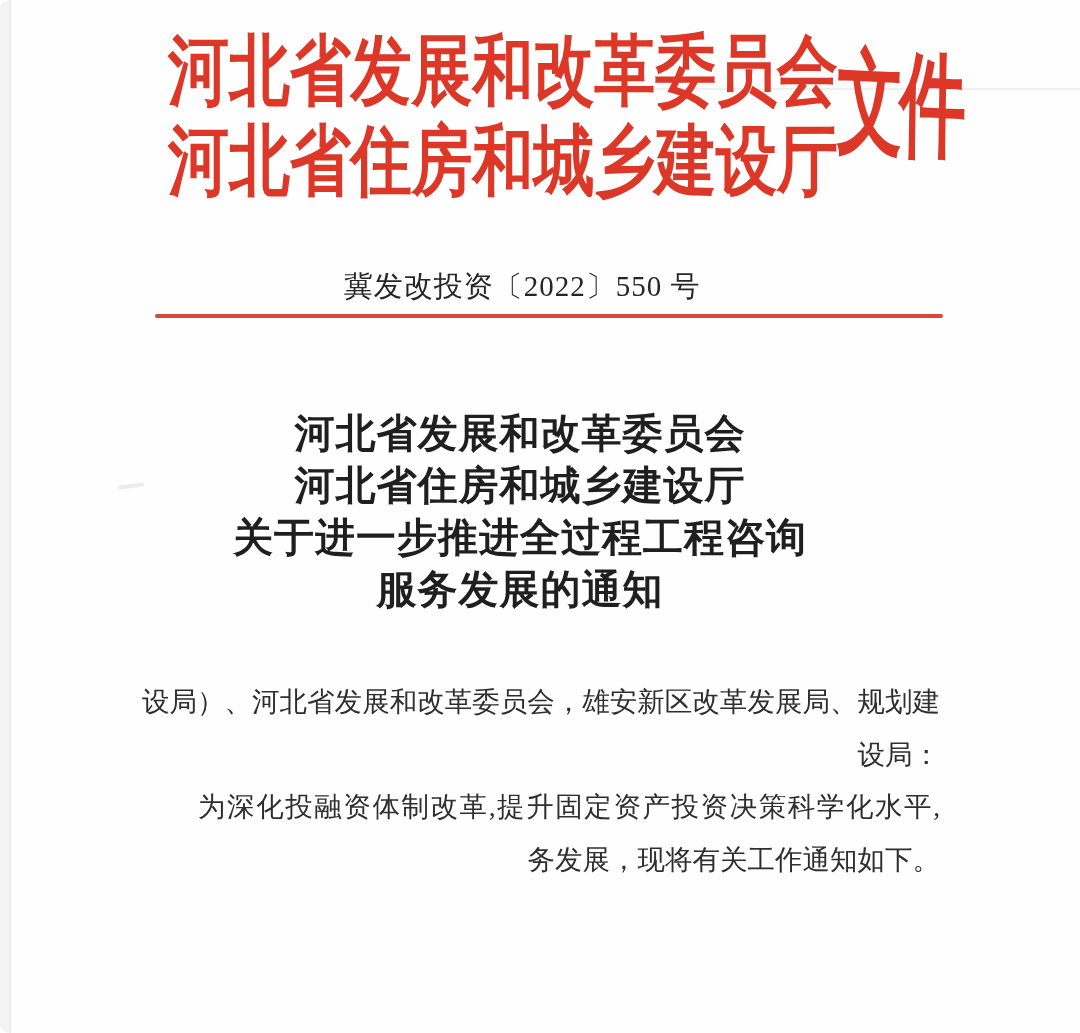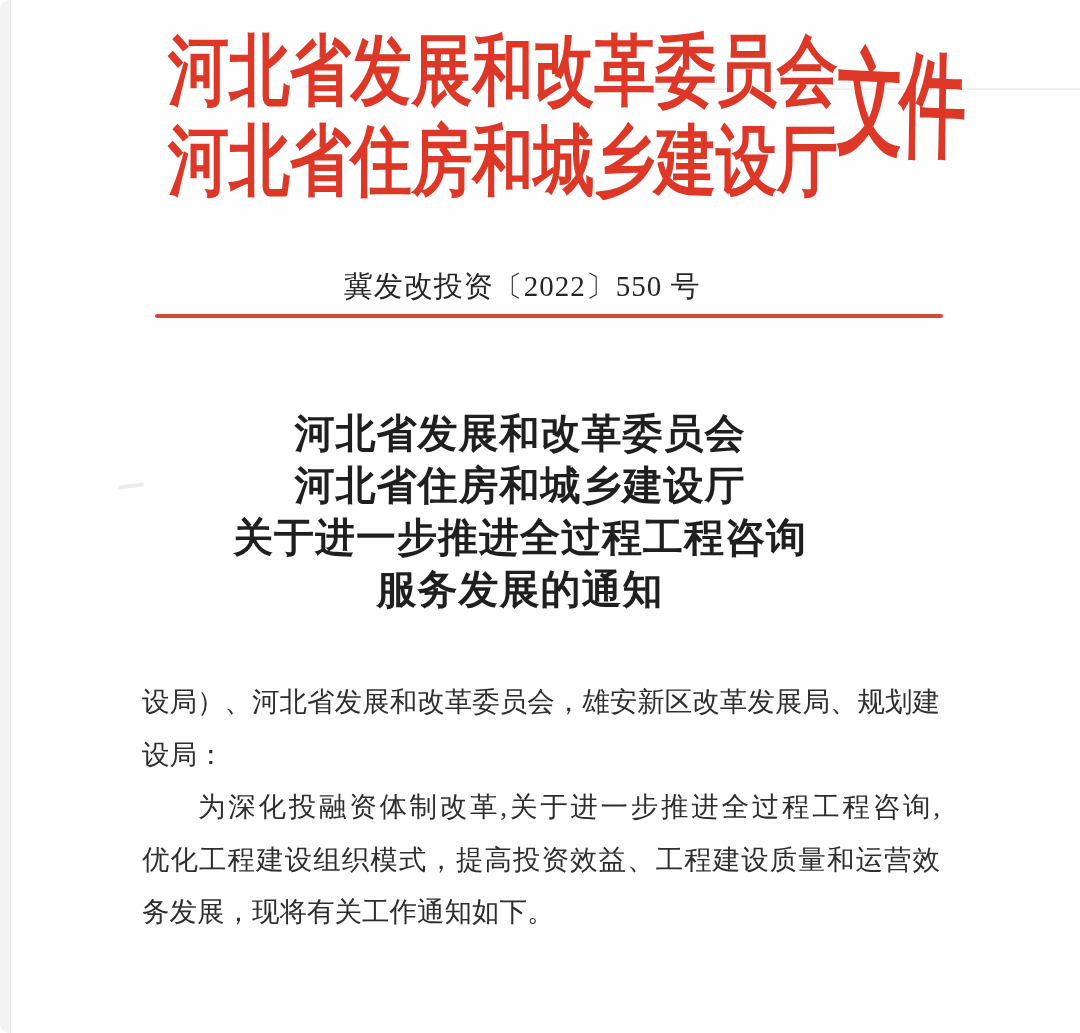--- a/index.html
+++ b/index.html
@@ -109,21 +109,21 @@
 
   
   .doc-body {
     position: absolute;
     left: 142px; top: 676px;
     width: 798px;
     color: var(--body-ink);
     font-size: 27.5px;
     line-height: 52.5px;
   }
-  .b-line { white-space: nowrap; }
+  .b-line { white-space: nowrap; text-align: right; }
   .b-line.just {
     white-space: normal;
     text-align: justify;
     text-align-last: justify;
   }
   .b-line.indent { text-indent: 56px; }
 </style>
 </head>
 <body>
 
@@ -146,18 +146,17 @@
   <div class="doc-title">
     <div class="t-line">河北省发展和改革委员会</div>
     <div class="t-line">河北省住房和城乡建设厅</div>
     <div class="t-line">关于进一步推进全过程工程咨询</div>
     <div class="t-line">服务发展的通知</div>
   </div>
 
   <div class="doc-body">
     <div class="b-line just">设局）、河北省发展和改革委员会，雄安新区改革发展局、规划建</div>
     <div class="b-line">设局：</div>
-    <div class="b-line just indent">为深化投融资体制改革,关于进一步推进全过程工程咨询,</div>
-    <div class="b-line just">优化工程建设组织模式，提高投资效益、工程建设质量和运营效</div>
+    <div class="b-line just indent">为深化投融资体制改革,提升固定资产投资决策科学化水平,</div>
     <div class="b-line">务发展，现将有关工作通知如下。</div>
   </div>
 
 </div>
 
 </body></html>

